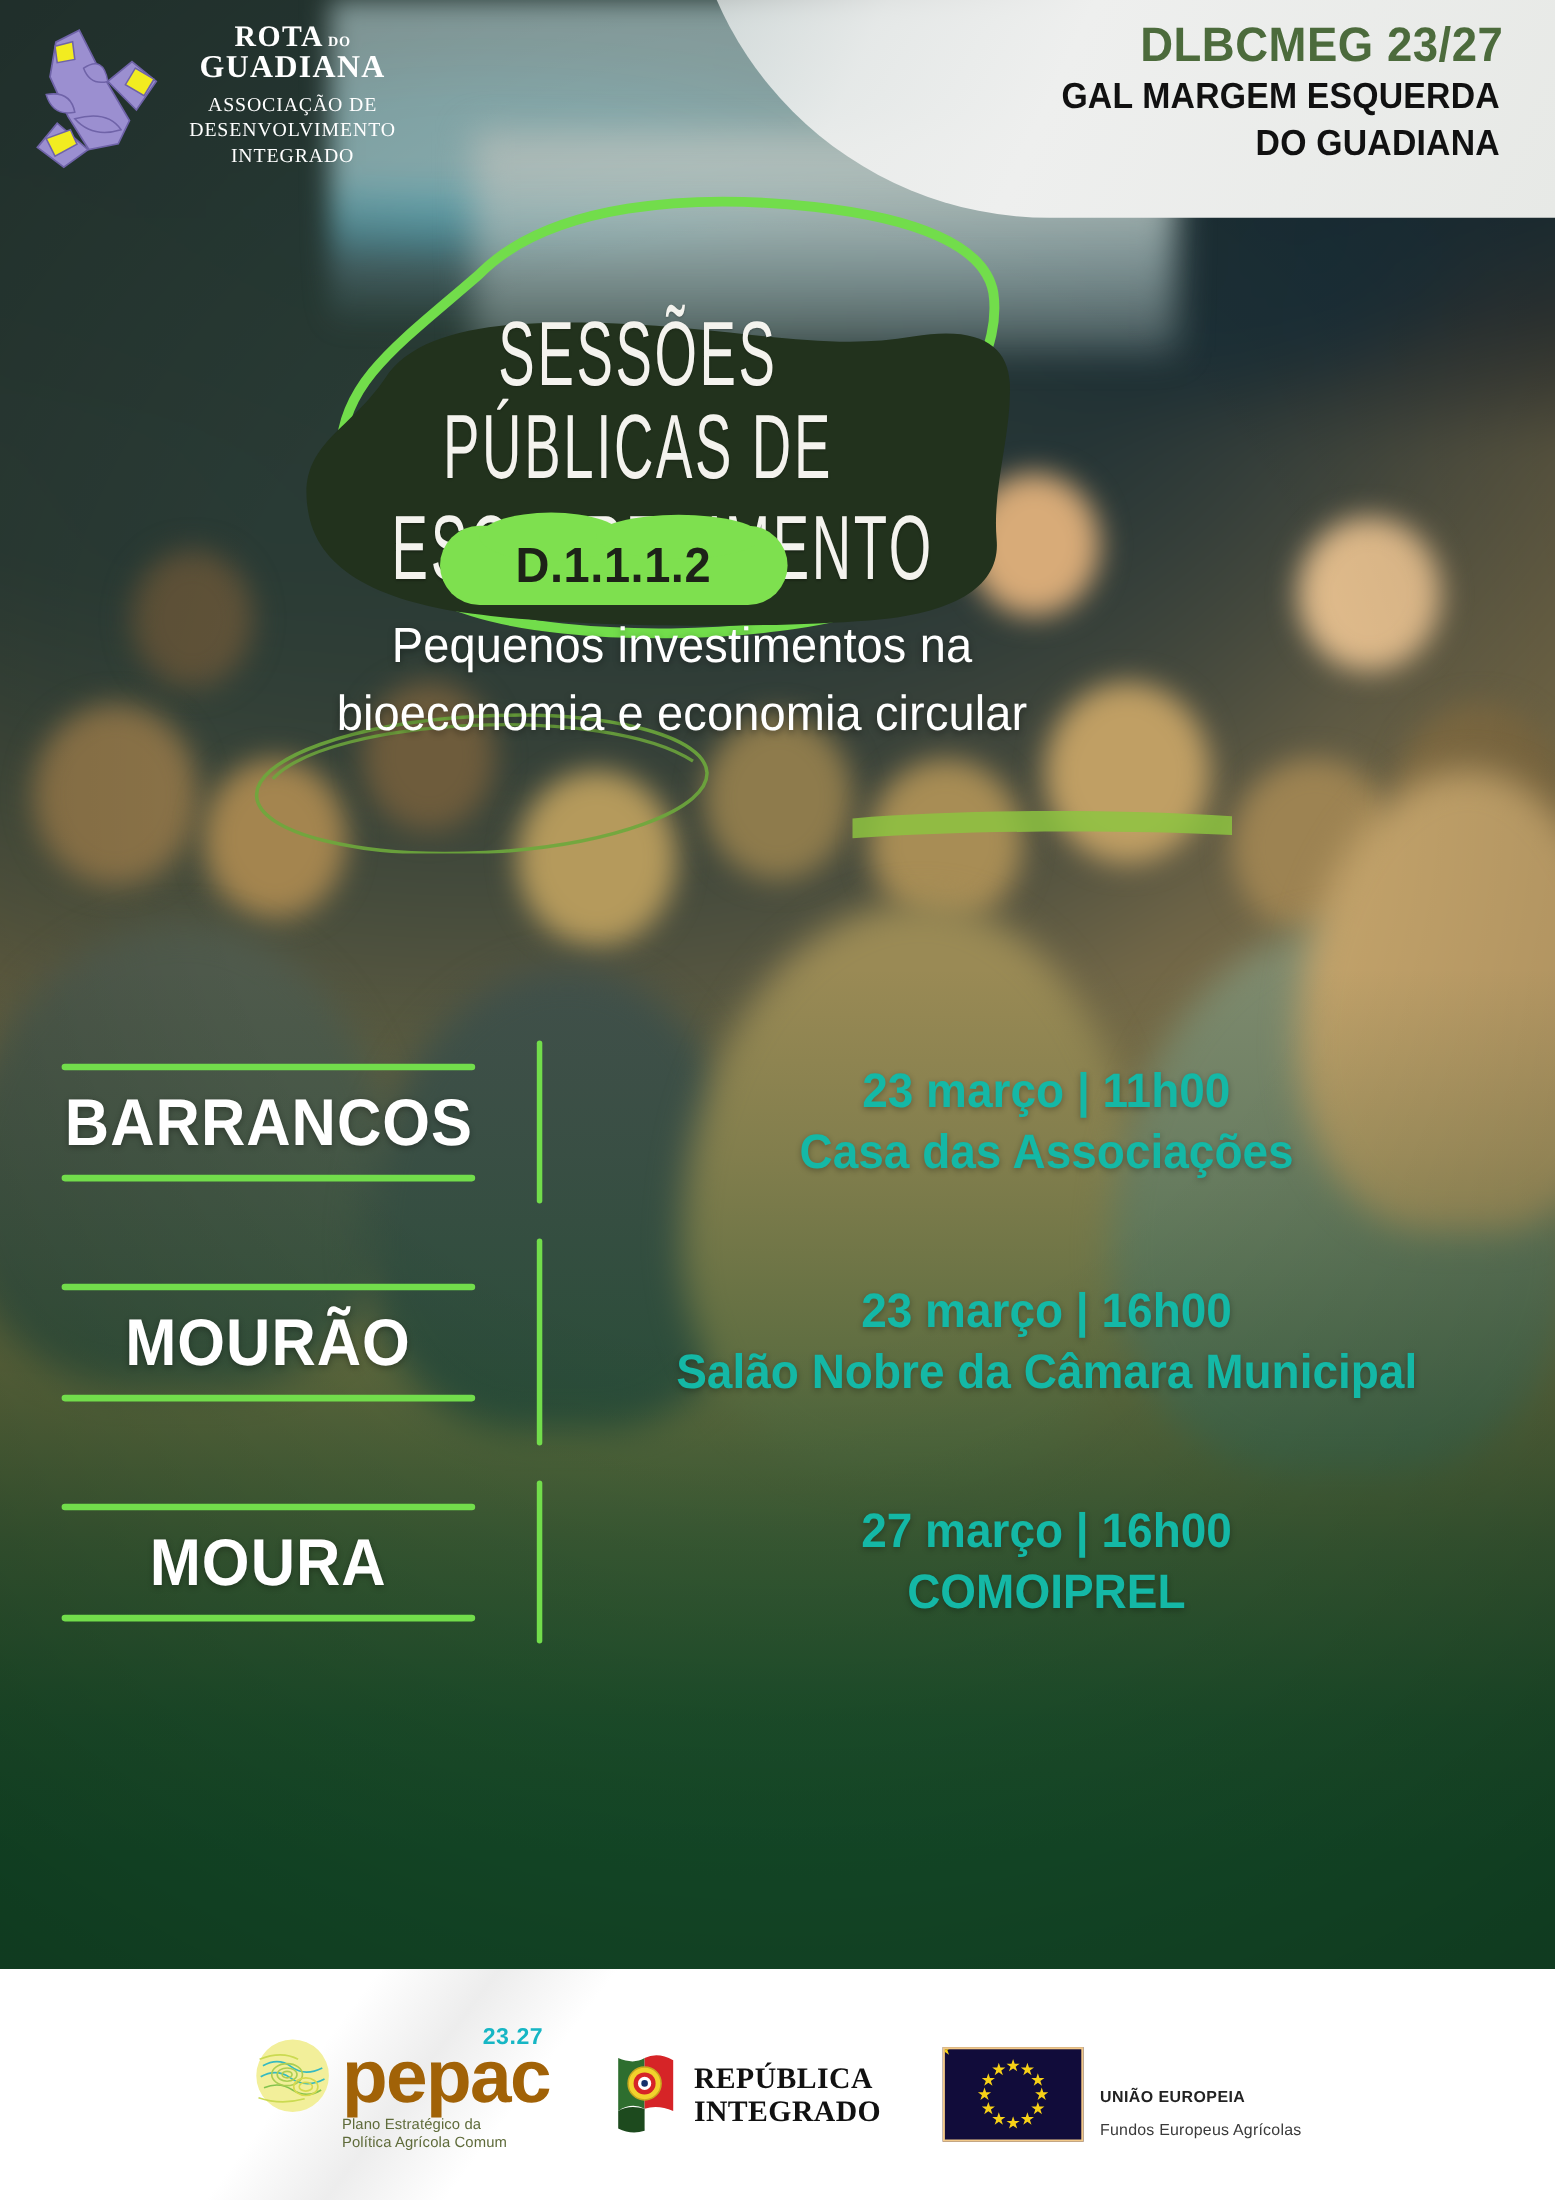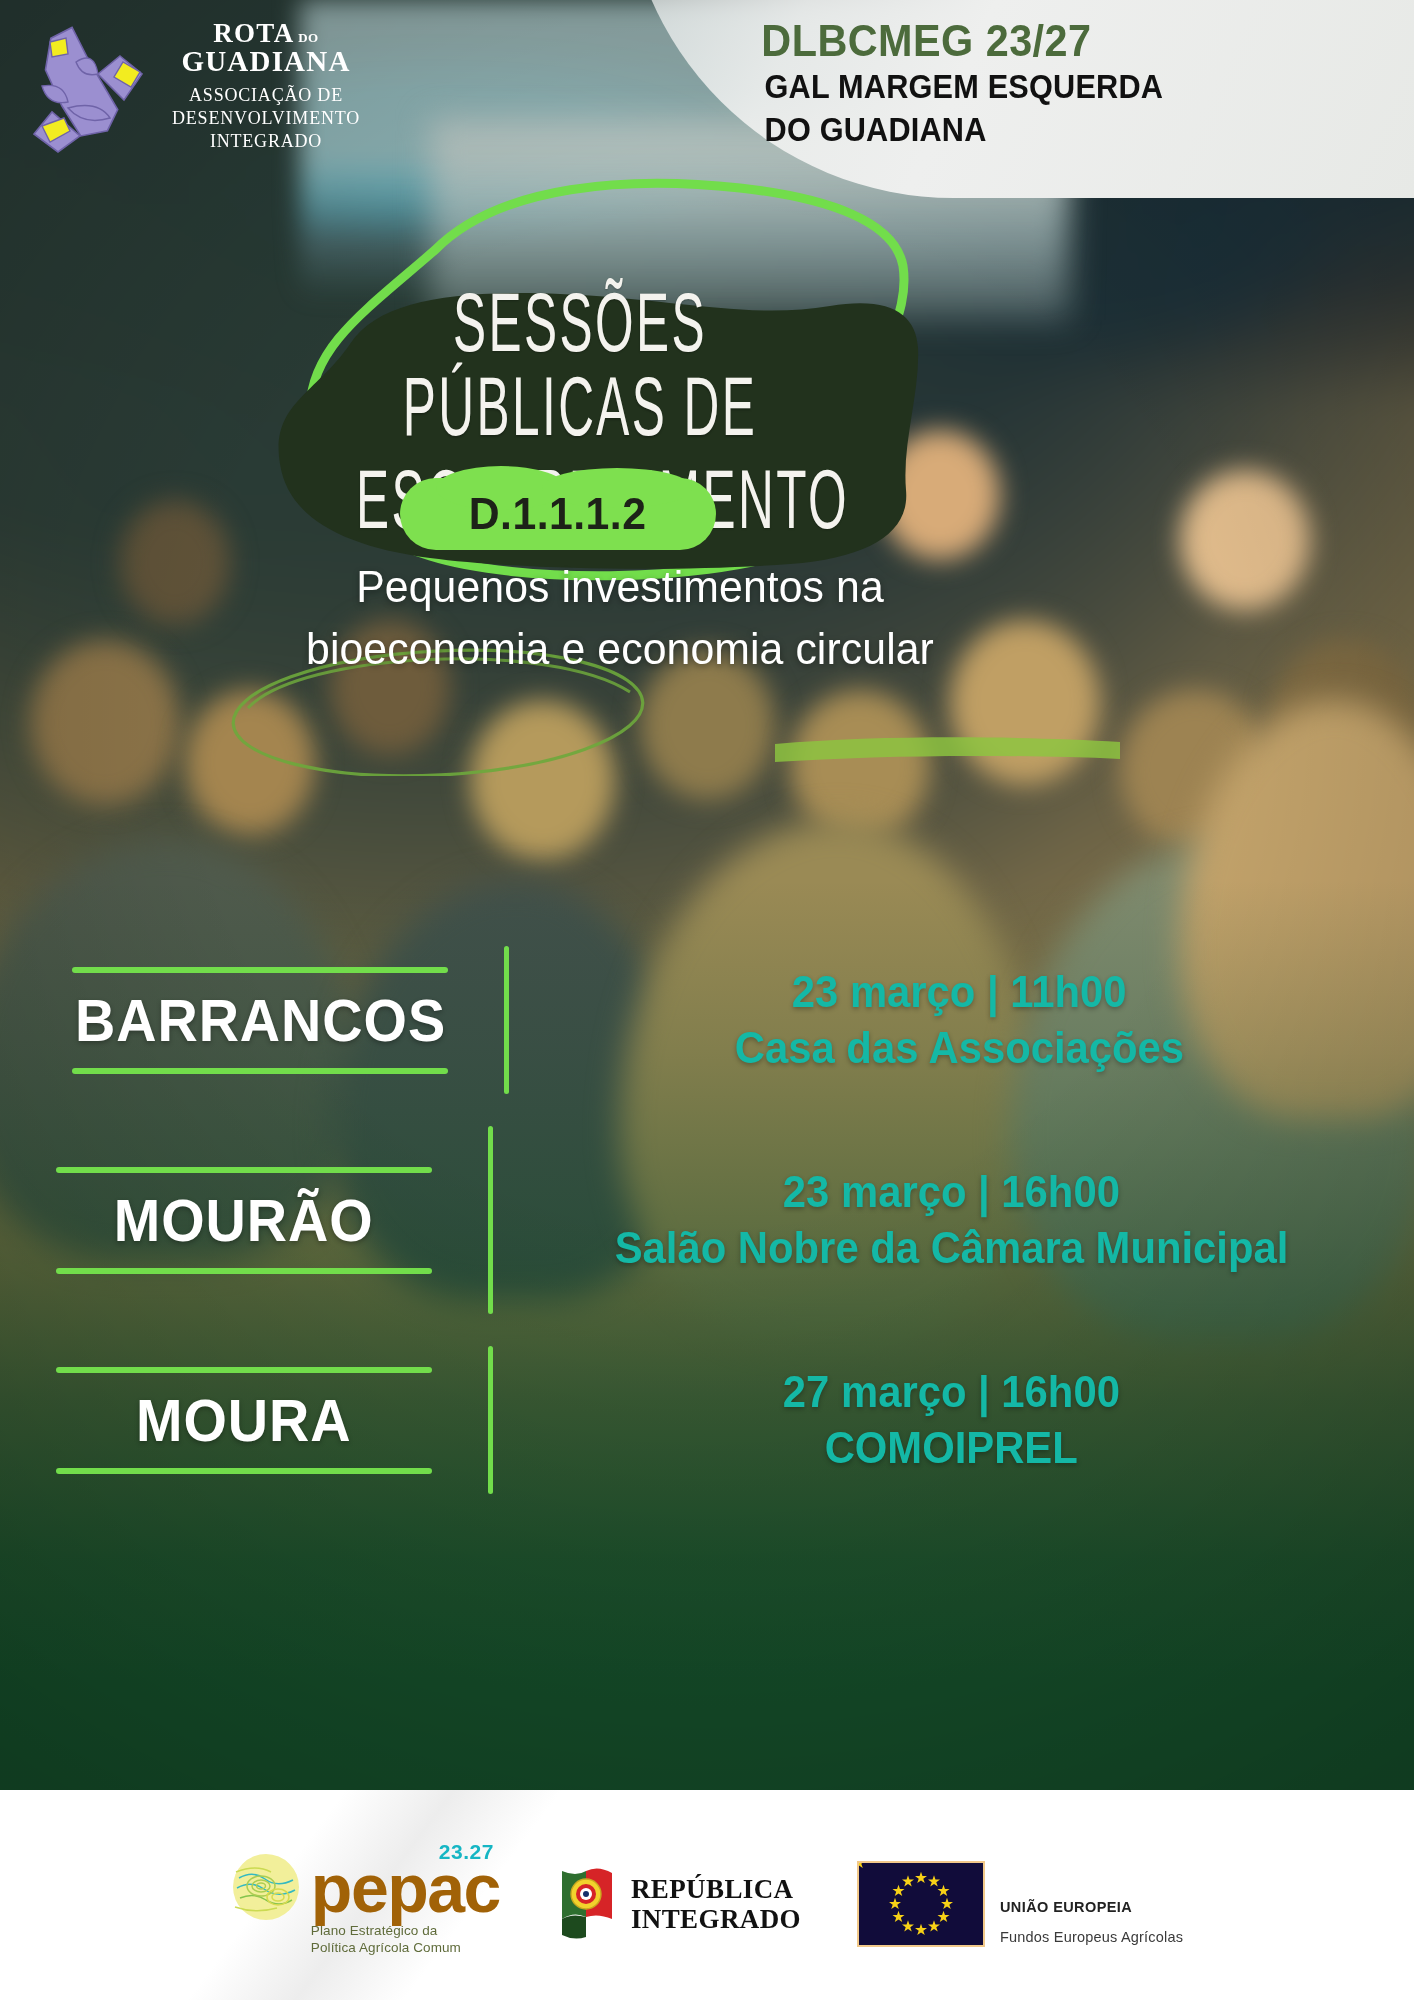--- a/index.html
+++ b/index.html
@@ -107,21 +107,21 @@
   
   .badge-tr {
     position:absolute; right:0; top:-132px;
     width:790px; height:330px;
     border-radius:0 0 0 400px;
     background:linear-gradient(115deg, rgba(255,255,255,.55) 0%, rgba(240,241,240,.90) 26%, #eeefee 46%, #e7e9e6 100%);
     z-index:18;
   }
   .badge-tr-inner {
     position:absolute; left:118px; top:150px; right:28px;
-    text-align:left;
+    text-align:right;
   }
   .badge-line1 {
     color:#4c6b3c; font-size:44px; font-weight:bold;
     letter-spacing:.5px; line-height:1.05;
     transform:scaleX(.94); transform-origin:center;
   }
   .badge-line2 {
     color:#111; font-size:33px; font-weight:bold;
     letter-spacing:.2px; line-height:1.18; margin-top:4px;
     transform:scaleX(.93); transform-origin:center;
@@ -352,21 +352,21 @@
     <path d="M128 112 C 180 56, 430 44, 510 96" fill="none" stroke="#6da83c" stroke-width="3" opacity=".85"></path>
     <path d="M655 148 C 760 139, 900 140, 1000 146 L 1000 163 C 890 158, 760 159, 655 166 Z" fill="#8cc63f" opacity=".82"></path>
   </svg>
   <div class="subtitle">
     <div>Pequenos investimentos na</div>
     <div>bioeconomia e economia circular</div>
   </div>
 
   <div class="schedule">
 
-    <div class="row" style="height:180px;padding-left:16px;">
+    <div class="row" style="height:180px;">
       <div class="row-left">
         <div class="rule"></div>
         <div class="city">BARRANCOS</div>
         <div class="rule"></div>
       </div>
       <div class="divider"></div>
       <div class="row-right">
         <div class="when">23 março | 11h00</div>
         <div class="where">Casa das Associações</div>
       </div>

